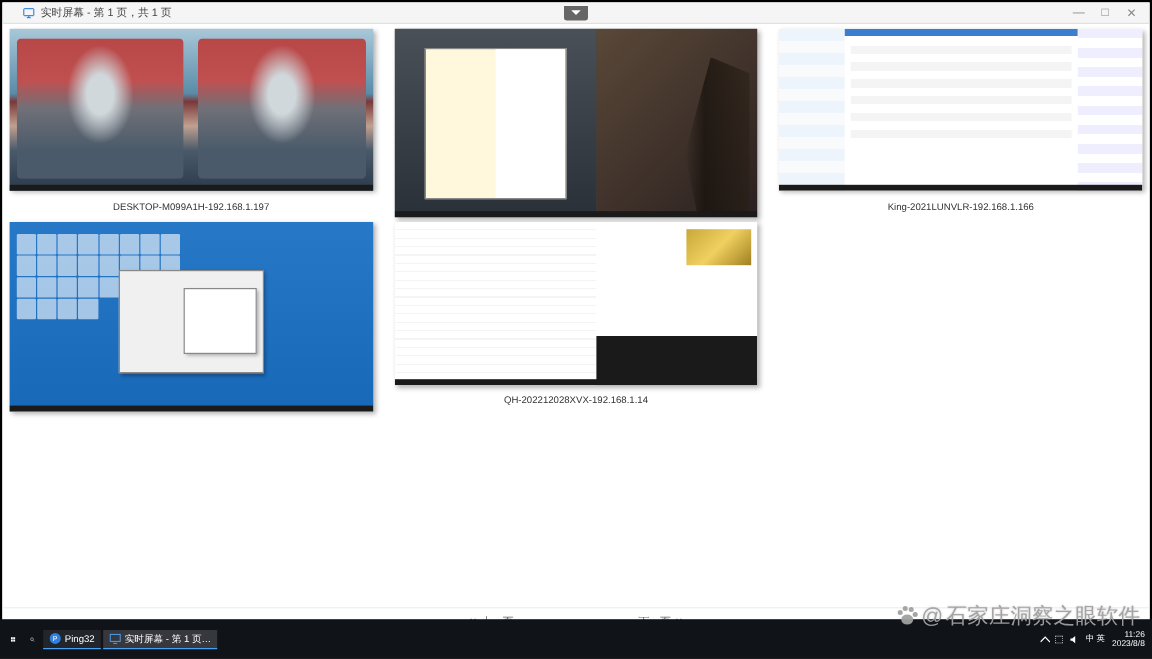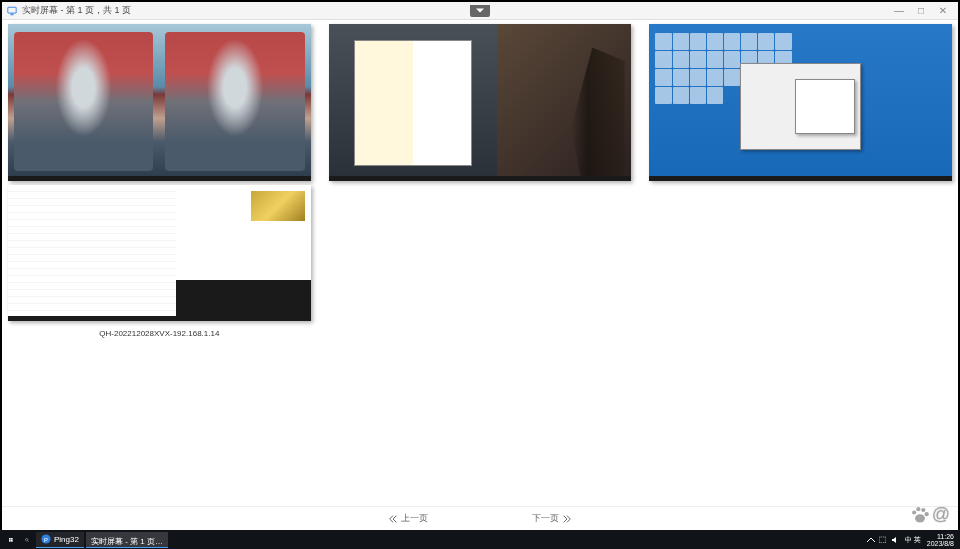--- a/index.html
+++ b/index.html
@@ -1,20 +1,20 @@
 <!DOCTYPE html>
 <html><head>
   <meta charset="utf-8">
   <style>
     * { margin: 0; padding: 0; box-sizing: border-box; font-family: "Microsoft YaHei", sans-serif; }
     body { width: 960px; height: 549px; background: #000; overflow: hidden; position: relative; }
 
     .app-window { position: absolute; top: 2px; left: 2px; right: 2px; bottom: 19px; background: #fff; display: flex; flex-direction: column; }
 
-    .title-bar { height: 18px; background: #f5f5f5; border-bottom: 1px solid #e0e0e0; display: flex; align-items: center; position: relative; padding: 0 4px; }
+    .title-bar { height: 18px; background: #f5f5f5; border-bottom: 1px solid #e0e0e0; display: flex; align-items: center; position: relative; padding: 0 16px; }
     .title-icon { width: 12px; height: 10px; fill: #1a73e8; margin-right: 4px; }
     .title-text { font-size: 9px; color: #444; }
     .title-dropdown { position: absolute; left: 50%; transform: translateX(-50%); width: 20px; height: 12px; background: #666; display: flex; align-items: center; justify-content: center; cursor: pointer; border-radius: 0 0 2px 2px; }
     .title-dropdown svg { width: 8px; height: 6px; fill: #fff; }
     .title-controls { position: absolute; right: 0; display: flex; gap: 8px; padding-right: 8px; }
     .title-controls span { font-size: 10px; color: #888; cursor: pointer; width: 14px; text-align: center; }
 
     .content { flex: 1; background: #fff; padding: 4px 6px 0 6px; overflow: hidden; }
     .grid { display: grid; grid-template-columns: repeat(3, 1fr); grid-template-rows: repeat(3, 1fr); gap: 2px 18px; height: 100%; }
     .cell { display: flex; flex-direction: column; }
@@ -76,28 +76,28 @@
     .thumb-9 .t9r::after { content:''; position:absolute; bottom:0; left:0; width:100%; height:30%; background:#1a1a1a; }
     .thumb-9 .t9r .gold { position:absolute; top:4%; right:4%; width:40%; height:22%; background: linear-gradient(135deg,#c8a838,#f0d060,#a08020); }
 
     .pager { height: 24px; background:#fff; display:flex; align-items:center; justify-content:center; gap: 92px; border-top:1px solid #eee; }
     .pager-btn { font-size:9px; color:#666; padding:1px 6px; display:flex; align-items:center; gap:4px; cursor:pointer; }
     .pager-btn svg { width:8px; height:8px; fill:#666; }
 
     .watermark { position:absolute; right: 10px; bottom: 24px; display:flex; align-items:center; gap:2px; color: rgba(160,160,160,0.95); font-size: 18px; font-weight: 500; z-index: 50; text-shadow: 0 0 2px rgba(0,0,0,0.2); }
     .watermark svg { width:20px; height:20px; fill: rgba(160,160,160,0.95); }
 
-    .taskbar { position:absolute; bottom:0; left:0; right:0; height:19px; background:#101318; display:flex; align-items:center; padding-left:4px; }
+    .taskbar { position:absolute; bottom:0; left:0; right:0; height:33px; background:#101318; display:flex; align-items:center; padding-left:4px; }
     .tb-item { height:16px; display:flex; align-items:center; gap:3px; padding: 0 5px; font-size:8px; color:#fff; margin-right:2px; }
     .tb-start { width:14px; }
     .tb-start svg { width:10px; height:10px; fill:#fff; }
     .tb-search { width:14px; }
     .tb-search svg { width:10px; height:10px; fill:#fff; stroke:#fff; }
     .tb-app { background: rgba(255,255,255,0.08); border-bottom:1px solid #4aa0f0; }
-    .tb-app.active { background: rgba(255,255,255,0.16); flex-direction: column; }
+    .tb-app.active { background: rgba(255,255,255,0.16); }
     .tb-app .app-icon { width:10px; height:10px; }
     .tb-right { margin-left:auto; display:flex; align-items:center; padding-right:6px; gap:6px; }
     .tb-right span { font-size:7px; color:#fff; line-height:1; }
     .tb-tray { display:flex; gap:4px; }
     .tb-tray svg, .tb-tray span.glyph { width:8px; height:8px; fill:#fff; font-size:8px; }
     .tb-clock { display:flex; flex-direction:column; align-items:flex-end; }
   </style>
 </head>
 <body>
 
@@ -121,34 +121,44 @@
     </div>
   </div>
 
   <div class="content">
     <div class="grid">
 
       <div class="cell">
         <div class="thumb thumb-1">
             <div class="taskbar-strip"></div>
           </div>
+        <div class="caption">DESKTOP-M099A1H-192.168.1.197</div>
       </div>
 
 
       <div class="cell">
         <div class="thumb thumb-3">
           <div class="t3l">
               <div class="yellow-win"></div>
             </div>
             <div class="t3r"></div>
             <div class="taskbar-strip"></div>
         </div>
       </div>
 
 
+      <div class="cell">
+        <div class="thumb thumb-5">
+          <div class="t5l"></div>
+            <div class="t5mid"></div>
+            <div class="t5r"></div>
+            <div class="taskbar-strip"></div>
+        </div>
+        <div class="caption">King-2021LUNVLR-192.168.1.166</div>
+      </div>
 
 
 
       <div class="cell">
         <div class="thumb thumb-8">
           <div class="icons-grid">
               <span></span>
               <span></span>
               <span></span>
               <span></span>
@@ -216,20 +226,21 @@
 
 <div class="watermark">
   <svg viewBox="0 0 24 24">
       <circle cx="5" cy="9" r="2.5"></circle>
       <circle cx="10" cy="5" r="2.5"></circle>
       <circle cx="16" cy="6" r="2.5"></circle>
       <circle cx="20" cy="11" r="2.5"></circle>
       <ellipse cx="12" cy="16" rx="6" ry="5"></ellipse>
     </svg>
   <span>@</span>
+  <span>石家庄洞察之眼软件</span>
 </div>
 
 <div class="taskbar">
   <div class="tb-item tb-start">
     <svg viewBox="0 0 12 12">
         <rect x="0" y="0" width="5" height="5"></rect>
         <rect x="6" y="0" width="5" height="5"></rect>
         <rect x="0" y="6" width="5" height="5"></rect>
         <rect x="6" y="6" width="5" height="5"></rect>
       </svg>

